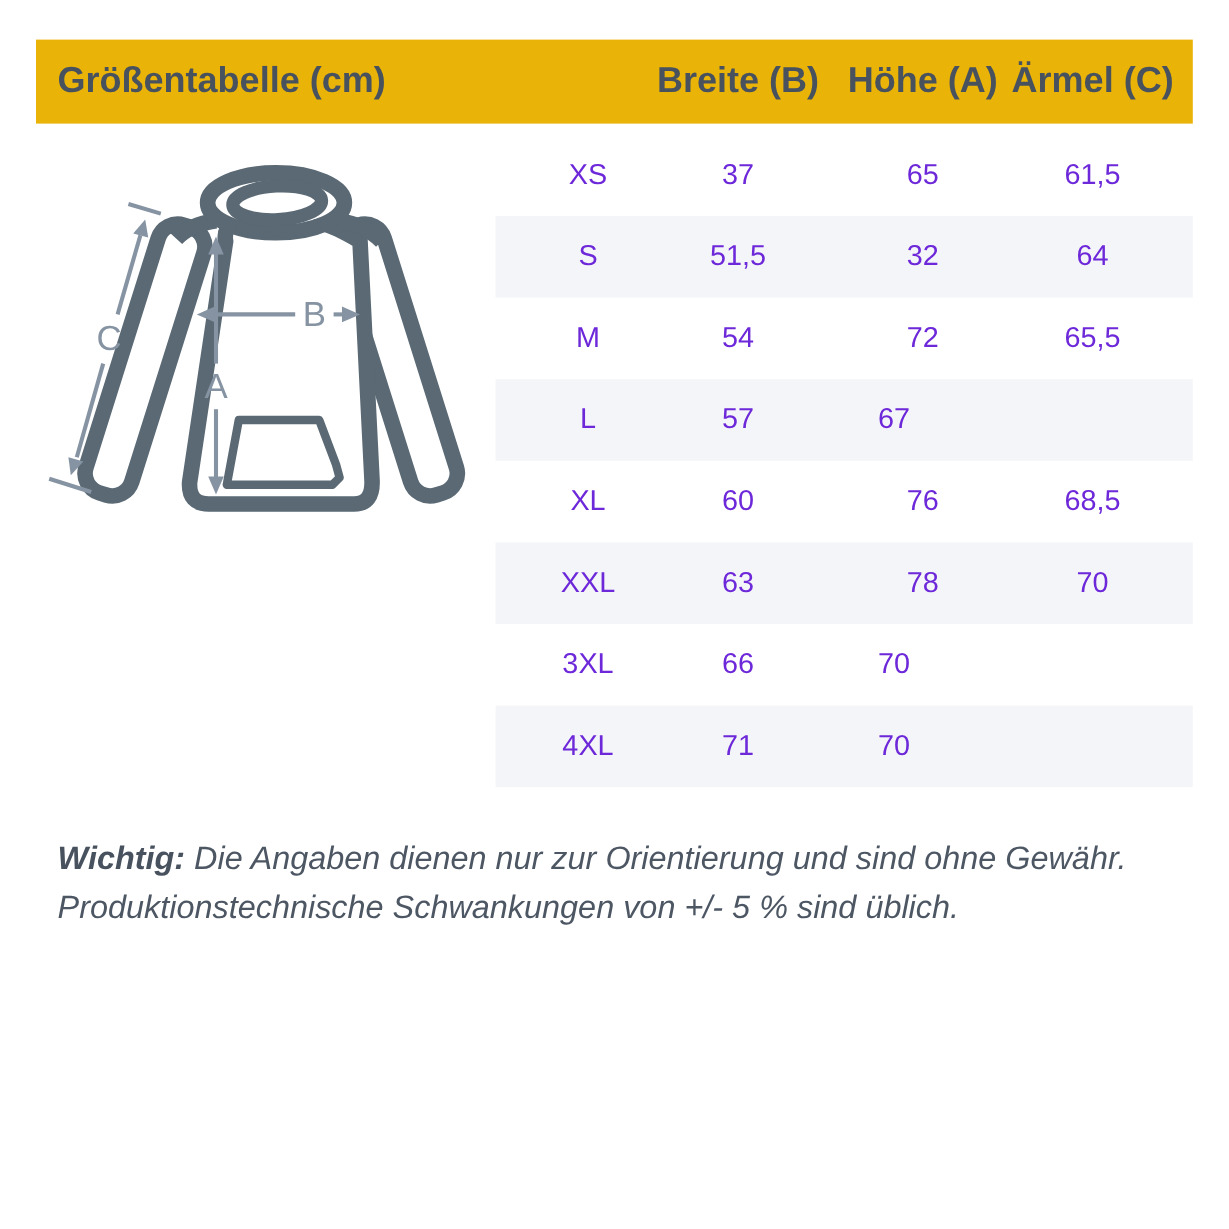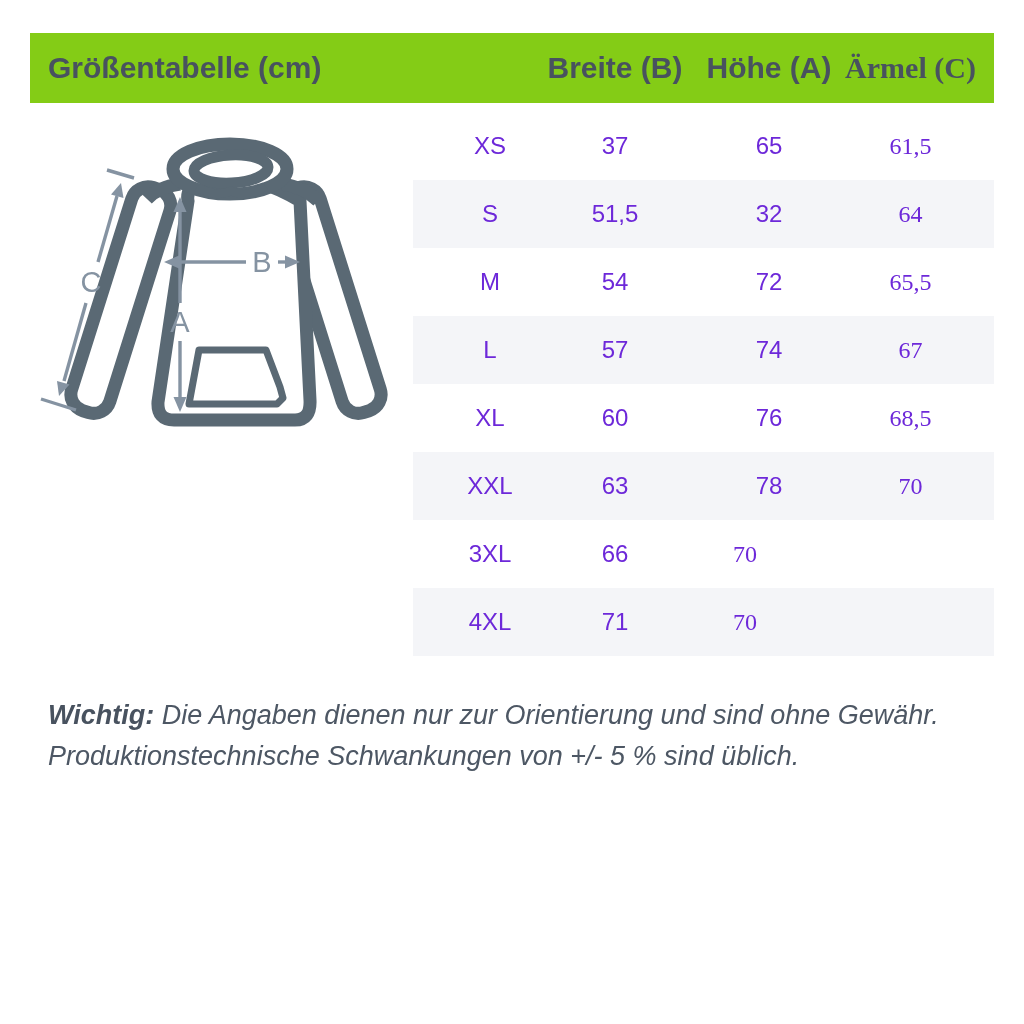--- a/index.html
+++ b/index.html
@@ -8,36 +8,36 @@
     width:1024px;height:1024px;
     background:#ffffff;
     font-family:"Liberation Sans", sans-serif;
     overflow:hidden;
     box-sizing:border-box;
   }
   
   .header-band{
     position:absolute;left:30px;top:33px;
     width:964px;height:70px;
-    background:#84cc16;
+    background:#eab308;
     display:grid;
     grid-template-columns:383px 154px 96px 212px 119px;
     align-items:center;
     color:#48525f;
   }
   .hb-title{
     font-size:30px;font-weight:bold;
     padding-left:18px;white-space:nowrap;
   }
   .hb-col{
     font-size:30px;font-weight:bold;
     display:flex;justify-content:center;align-items:center;
     white-space:nowrap;
   }
-  .shift-left{position:relative;left:-24px;font-family:Liberation Serif, serif;}
+  .shift-left{position:relative;left:-24px;}
   
   .table-rows{
     position:absolute;left:413px;top:112px;width:581px;
   }
   .trow{
     width:581px;height:68px;
     display:grid;
     grid-template-columns:154px 96px 212px 119px;
     align-items:center;
   }
@@ -99,21 +99,20 @@
       <div class="cell">M</div>
       <div class="cell">54</div>
       <div class="cell">72</div>
       <div class="cell">
           <span class="shift-left">65,5</span>
         </div>
     </div>
     <div class="trow alt">
       <div class="cell">L</div>
       <div class="cell">57</div>
-      <div class="cell">74</div>
       <div class="cell">
           <span class="shift-left">67</span>
         </div>
     </div>
     <div class="trow">
       <div class="cell">XL</div>
       <div class="cell">60</div>
       <div class="cell">76</div>
       <div class="cell">
           <span class="shift-left">68,5</span>

